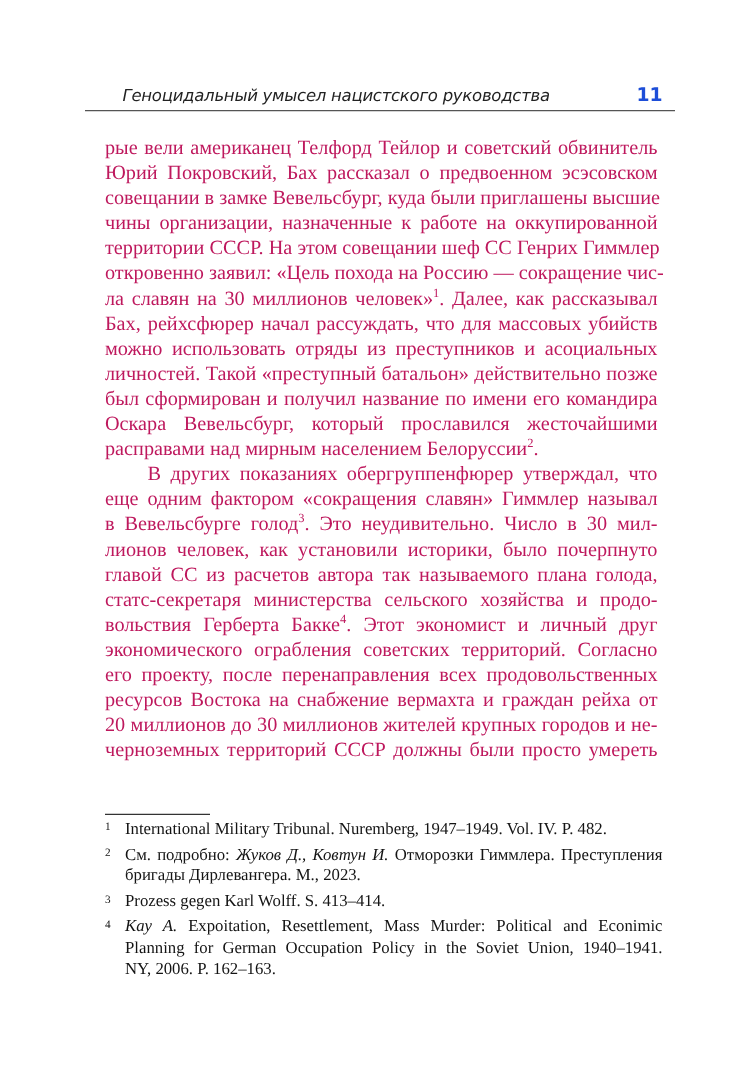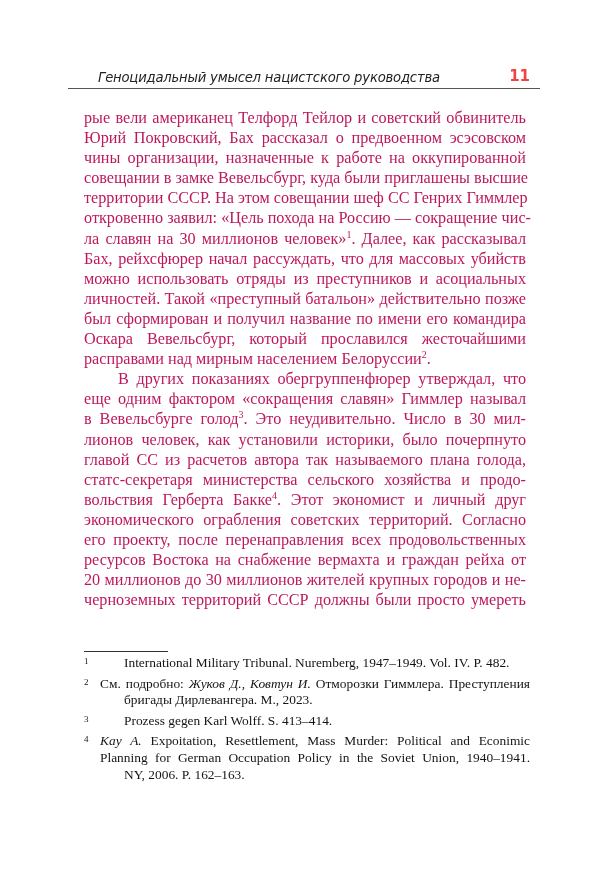--- a/index.html
+++ b/index.html
@@ -8,58 +8,58 @@
     position: absolute; left: 68px; top: 64px; width: 472px; height: 24px;
     border-bottom: 1.5px solid #555;
     display: flex; justify-content: space-between; align-items: flex-end;
   }
   .header-title {
     font-family: "DejaVu Sans", sans-serif; font-style: italic; font-size: 13.2px;
     margin-left: 30px; padding-bottom: 3px; letter-spacing: -0.2px; color: #222;
   }
   .page-number {
     font-family: "DejaVu Sans", sans-serif; font-weight: bold; font-size: 15px;
-    padding-bottom: 3px; margin-right: 10px; color: #ef4444;
+    padding-bottom: 3px; margin-right: 10px; color: #1d4ed8;
   }
   .body-text {
     position: absolute; left: 84px; top: 108px; width: 442px;
     font-family: "Liberation Serif", serif; font-size: 16.2px; line-height: 20.1px;
     color: #be185d;
   }
   .line { white-space: nowrap; text-align: justify; text-align-last: justify; display: block; }
   .line.last { text-align-last: left; }
   .indent { padding-left: 34px; }
   sup { font-size: 10px; line-height: 0; vertical-align: super; }
   .rule {
     position: absolute; left: 84px; top: 651px; width: 84px; border-top: 1px solid #333;
   }
   .footnotes {
     position: absolute; left: 84px; top: 655px; width: 446px;
     font-family: "Liberation Serif", serif; font-size: 13.4px; line-height: 16.6px; color: #141414;
   }
   .fn { position: relative; padding-left: 16px; margin-bottom: 4px; }
   .fn-num { position: absolute; left: 0; top: -2px; font-size: 9px; }
   .fn-line { display: block; white-space: nowrap; text-align: justify; text-align-last: justify; }
-  .fn-line.last { text-align-last: left; margin-left: 24px; }
+  .fn-line.last { text-align-last: left; }
   .it { font-style: italic; }
 </style>
 </head>
 <body>
 
 <div class="header">
   <span class="header-title">Геноцидальный умысел нацистского руководства</span>
   <span class="page-number">11</span>
 </div>
 
 <div class="body-text">
   <div>
     <span class="line">рые вели американец Телфорд Тейлор и советский обвинитель</span>
     <span class="line">Юрий Покровский, Бах рассказал о предвоенном эсэсовском</span>
+    <span class="line">совещании в замке Вевельсбург, куда были приглашены высшие</span>
     <span class="line">чины организации, назначенные к работе на оккупированной</span>
-    <span class="line">совещании в замке Вевельсбург, куда были приглашены высшие</span>
     <span class="line">территории СССР. На этом совещании шеф СС Генрих Гиммлер</span>
     <span class="line">откровенно заявил: «Цель похода на Россию — сокращение чис-</span>
     <span class="line"><span>ла славян на 30 миллионов человек»</span><sup>1</sup><span>. Далее, как рассказывал</span></span>
     <span class="line">Бах, рейхсфюрер начал рассуждать, что для массовых убийств</span>
     <span class="line">можно использовать отряды из преступников и асоциальных</span>
     <span class="line">личностей. Такой «преступный батальон» действительно позже</span>
     <span class="line">был сформирован и получил название по имени его командира</span>
     <span class="line">Оскара Вевельсбург, который прославился жесточайшими</span>
     <span class="line last"><span>расправами над мирным населением Белоруссии</span><sup>2</sup><span>.</span></span>
   </div>

